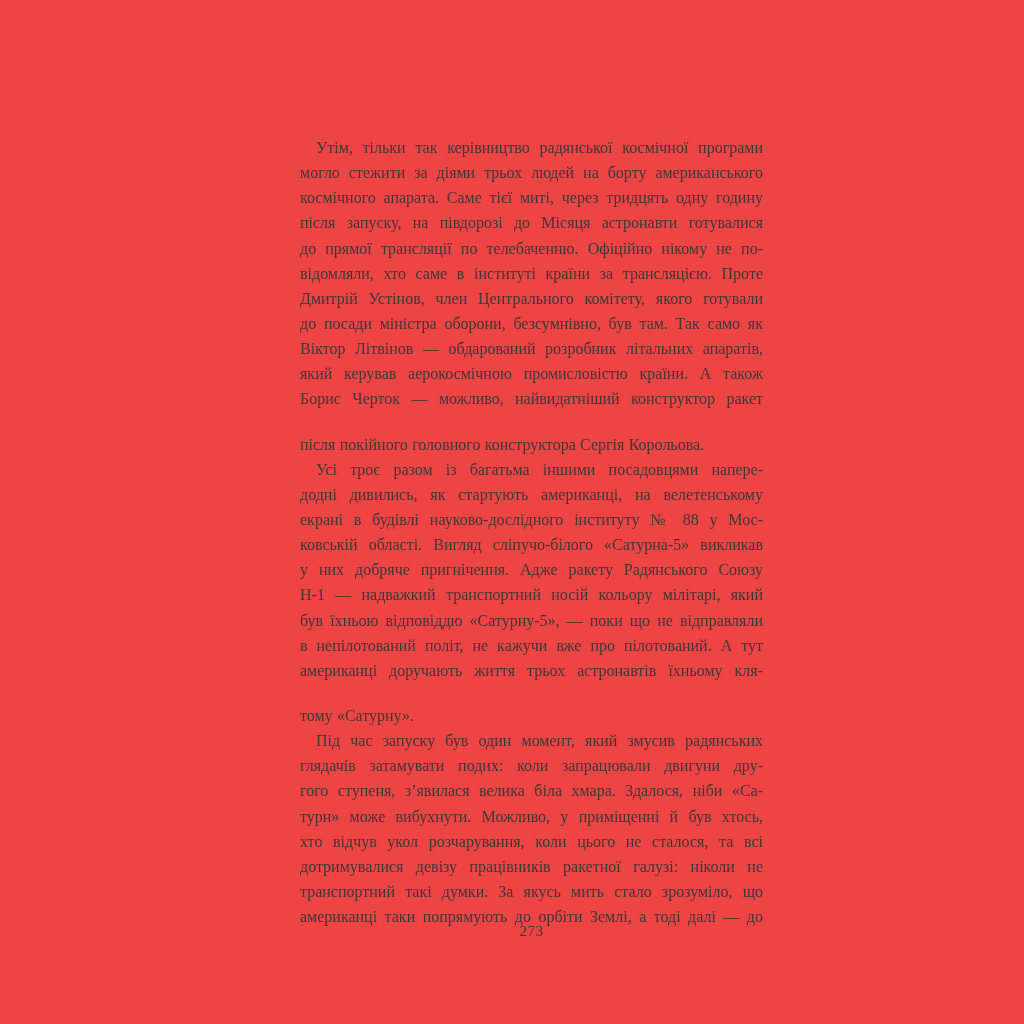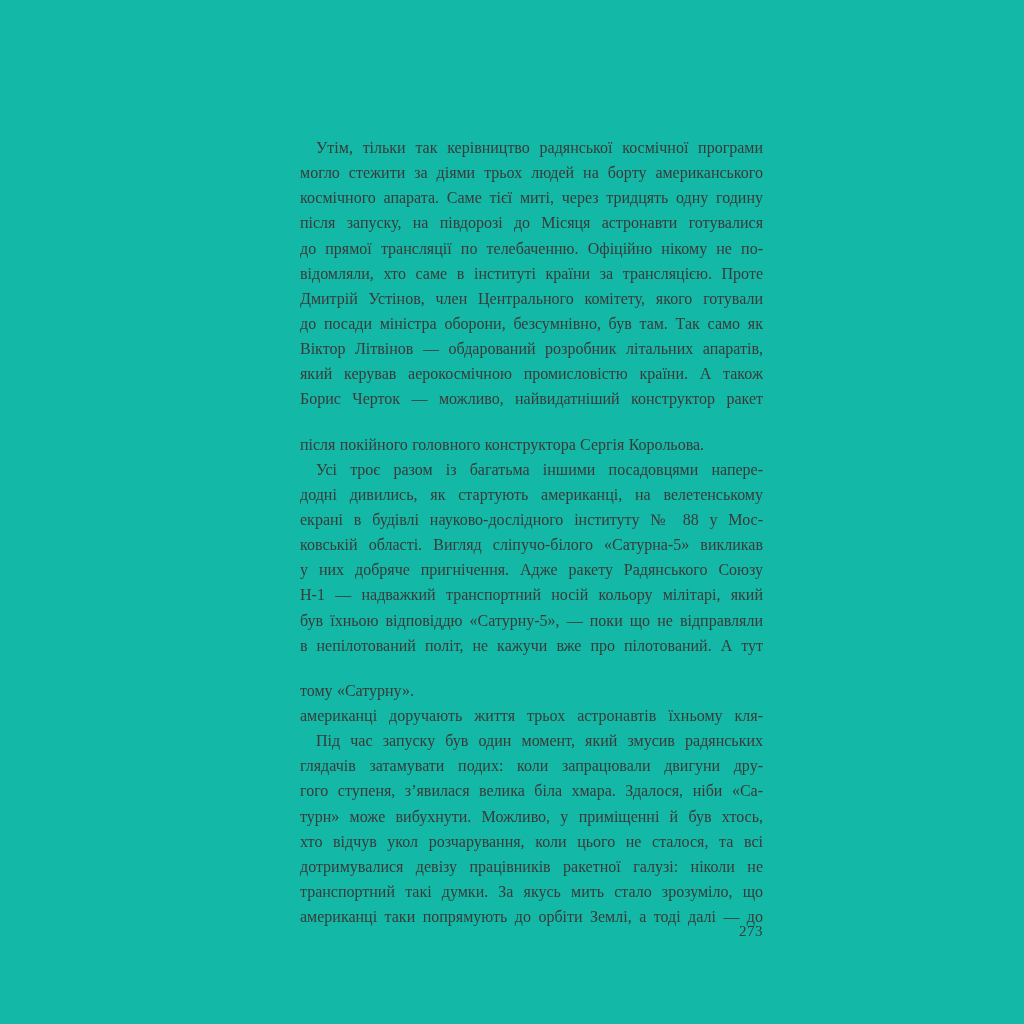--- a/index.html
+++ b/index.html
@@ -4,21 +4,21 @@
 <style>
   html, body {
     margin: 0;
     padding: 0;
     background: #ffffff;
   }
   .page {
     position: relative;
     width: 1024px;
     height: 1024px;
-    background: #14b8a6;
+    background: #ef4444;
     font-family: "Liberation Serif", "DejaVu Serif", serif;
     color: #3a3a3a;
     overflow: hidden;
   }
   .text-block {
     position: absolute;
     left: 300px;
     top: 135px;
     width: 463px;
     font-size: 16px;
@@ -40,21 +40,21 @@
   }
   .line.no-justify {
     text-align-last: left;
     margin-top: 20px;
   }
   .page-number {
     position: absolute;
     top: 921px;
     left: 300px;
     width: 463px;
-    text-align: right;
+    text-align: center;
     font-size: 15px;
     line-height: 20px;
     letter-spacing: 0.5px;
     color: #3a3a3a;
   }
 </style>
 </head>
 <body>
 
 <div class="page">
@@ -75,22 +75,22 @@
       </p>
       <p class="para">
         <span class="line indent">Усі троє разом із багатьма іншими посадовцями напере-</span>
         <span class="line">додні дивились, як стартують американці, на велетенському</span>
         <span class="line">екрані в будівлі науково-дослідного інституту № 88 у Мос-</span>
         <span class="line">ковській області. Вигляд сліпучо-білого «Сатурна-5» викликав</span>
         <span class="line">у них добряче пригнічення. Адже ракету Радянського Союзу</span>
         <span class="line">Н-1 — надважкий транспортний носій кольору мілітарі, який</span>
         <span class="line">був їхньою відповіддю «Сатурну-5», — поки що не відправляли</span>
         <span class="line">в непілотований політ, не кажучи вже про пілотований. А тут</span>
+        <span class="line">американці доручають життя трьох астронавтів їхньому кля-</span>
         <span class="line no-justify">тому «Сатурну».</span>
-        <span class="line">американці доручають життя трьох астронавтів їхньому кля-</span>
       </p>
       <p class="para">
         <span class="line indent">Під час запуску був один момент, який змусив радянських</span>
         <span class="line">глядачів затамувати подих: коли запрацювали двигуни дру-</span>
         <span class="line">гого ступеня, з’явилася велика біла хмара. Здалося, ніби «Са-</span>
         <span class="line">турн» може вибухнути. Можливо, у приміщенні й був хтось,</span>
         <span class="line">хто відчув укол розчарування, коли цього не сталося, та всі</span>
         <span class="line">дотримувалися девізу працівників ракетної галузі: ніколи не</span>
         <span class="line">транспортний такі думки. За якусь мить стало зрозуміло, що</span>
         <span class="line">американці таки попрямують до орбіти Землі, а тоді далі — до</span>

